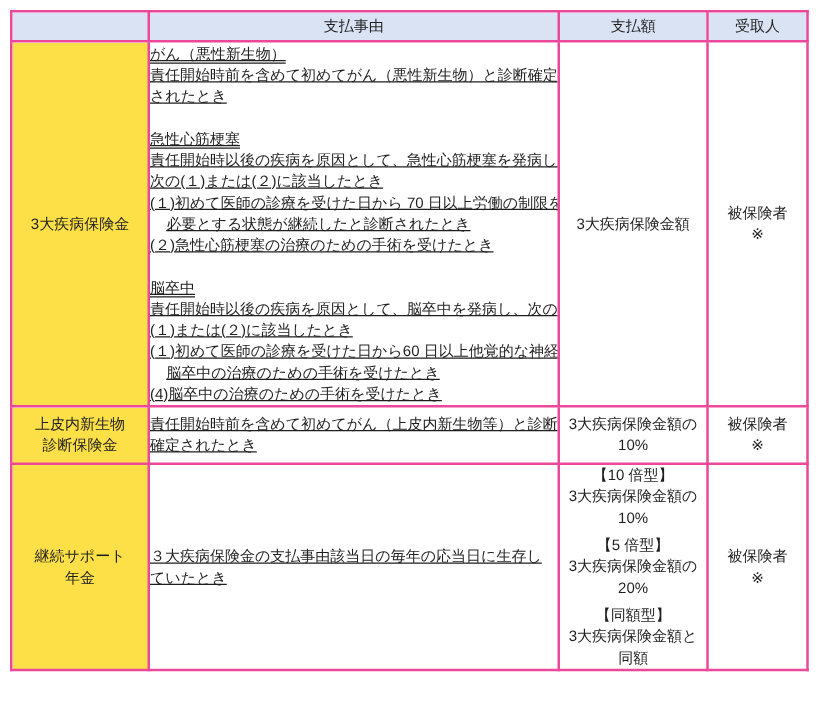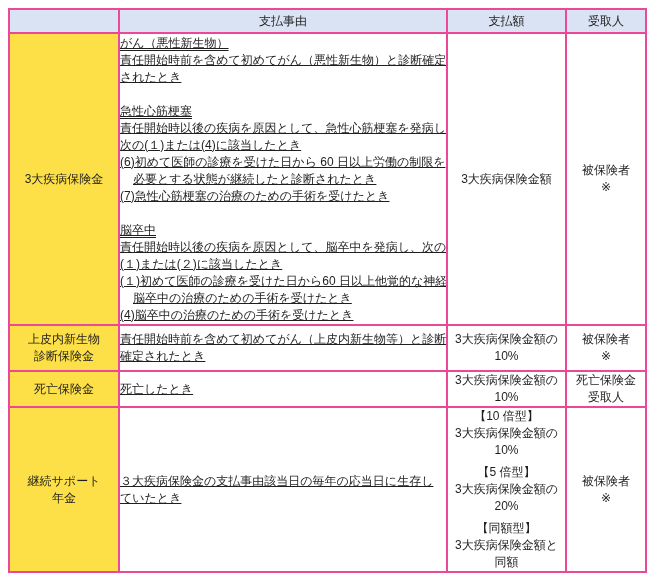--- a/index.html
+++ b/index.html
@@ -96,24 +96,24 @@
           <td class="cell-label">
             <div class="line"><span>3大疾病保険金</span></div>
           </td>
           <td class="cell-reason">
             <div class="line u"><span>がん（悪性新生物）</span></div>
             <div class="line"><span>責任開始時前を含めて初めてがん（悪性新生物）と診断確定</span></div>
             <div class="line"><span>されたとき</span></div>
             <div class="blank-line"></div>
             <div class="line u"><span>急性心筋梗塞</span></div>
             <div class="line"><span>責任開始時以後の疾病を原因として、急性心筋梗塞を発病し、</span></div>
-            <div class="line"><span>次の(１)または(4)に該当したとき</span></div>
-            <div class="line"><span>(6)初めて医師の診療を受けた日から 60 日以上労働の制限を</span></div>
+            <div class="line"><span>次の(１)または(２)に該当したとき</span></div>
+            <div class="line"><span>(１)初めて医師の診療を受けた日から 70 日以上労働の制限を</span></div>
             <div class="line indent"><span>必要とする状態が継続したと診断されたとき</span></div>
-            <div class="line"><span>(7)急性心筋梗塞の治療のための手術を受けたとき</span></div>
+            <div class="line"><span>(２)急性心筋梗塞の治療のための手術を受けたとき</span></div>
             <div class="blank-line"></div>
             <div class="line u"><span>脳卒中</span></div>
             <div class="line"><span>責任開始時以後の疾病を原因として、脳卒中を発病し、次の</span></div>
             <div class="line"><span>(１)または(２)に該当したとき</span></div>
             <div class="line"><span>(１)初めて医師の診療を受けた日から60 日以上他覚的な神経</span></div>
             <div class="line indent"><span>脳卒中の治療のための手術を受けたとき</span></div>
             <div class="line"><span>(4)脳卒中の治療のための手術を受けたとき</span></div>
           </td>
           <td class="cell-amount">
             <div class="line"><span>3大疾病保険金額</span></div>
@@ -136,36 +136,20 @@
             <div class="line"><span>3大疾病保険金額の</span></div>
             <div class="line"><span>10%</span></div>
           </td>
           <td class="cell-recipient">
             <div class="line"><span>被保険者</span></div>
             <div class="line"><span>※</span></div>
           </td>
         </tr>
         <tr>
           <td class="cell-label">
-            <div class="line"><span>死亡保険金</span></div>
-          </td>
-          <td class="cell-reason">
-            <div class="line"><span>死亡したとき</span></div>
-          </td>
-          <td class="cell-amount">
-            <div class="line"><span>3大疾病保険金額の</span></div>
-            <div class="line"><span>10%</span></div>
-          </td>
-          <td class="cell-recipient">
-            <div class="line"><span>死亡保険金</span></div>
-            <div class="line"><span>受取人</span></div>
-          </td>
-        </tr>
-        <tr>
-          <td class="cell-label">
             <div class="line"><span>継続サポート</span></div>
             <div class="line"><span>年金</span></div>
           </td>
           <td class="cell-reason">
             <div class="line"><span>３大疾病保険金の支払事由該当日の毎年の応当日に生存し</span></div>
             <div class="line"><span>ていたとき</span></div>
           </td>
           <td class="cell-amount">
             <div class="line"><span>【10 倍型】</span></div>
             <div class="line"><span>3大疾病保険金額の</span></div>

